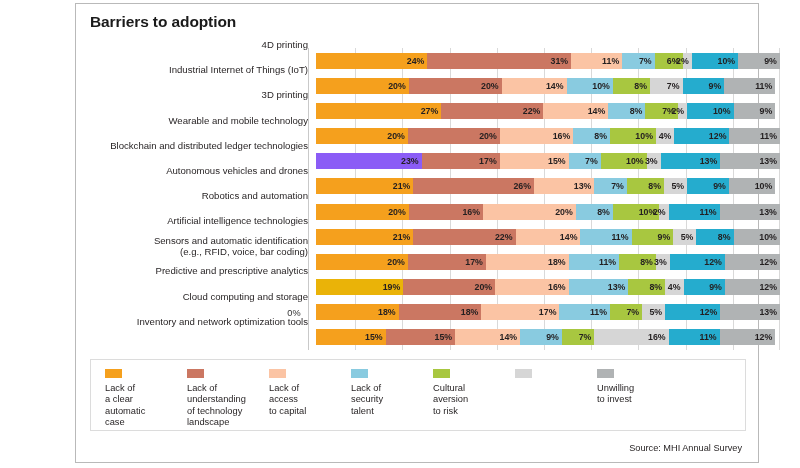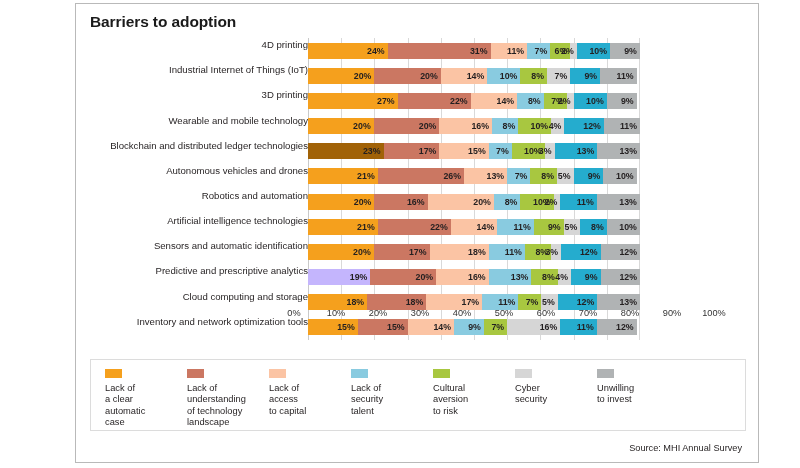--- a/index.html
+++ b/index.html
@@ -50,23 +50,24 @@
   .cat-col {
     position: absolute;
     left: 8px;
     top: 0;
     width: 216px;
     height: 302px;
   }
   .bars-col {
     position: absolute;
     left: 218px;
-    top: 6px;
-    width: 332px;
+    top: 16px;
+    width: 464px;
     height: 302px;
+    padding-left: 8px;
   }
   .gridlines {
     position: absolute;
     left: 0; top: 0; right: 0; bottom: 0;
     pointer-events: none;
   }
   .gridline {
     position: absolute;
     top: 0;
     bottom: 0;
@@ -204,21 +205,21 @@
           <div class="row">
             <div class="cat-label"><span>Autonomous vehicles and drones</span></div>
           </div>
           <div class="row">
             <div class="cat-label"><span>Robotics and automation</span></div>
           </div>
           <div class="row">
             <div class="cat-label"><span>Artificial intelligence technologies</span></div>
           </div>
           <div class="row">
-            <div class="cat-label"><span>Sensors and automatic identification</span></div>
+            <div class="cat-label"><span>Sensors and automatic identification</span><span class="l2">(e.g., RFID, voice, bar coding)</span></div>
           </div>
           <div class="row">
             <div class="cat-label"><span>Predictive and prescriptive analytics</span></div>
           </div>
           <div class="row">
             <div class="cat-label"><span>Cloud computing and storage</span></div>
           </div>
           <div class="row">
             <div class="cat-label"><span>Inventory and network optimization tools</span></div>
           </div>
@@ -344,21 +345,21 @@
               <div class="seg" style="background: rgb(37, 172, 206); width: 12%;">
                 <span>12%</span>
               </div>
               <div class="seg" style="background: rgb(176, 179, 180); width: 11%;">
                 <span>11%</span>
               </div>
             </div>
           </div>
           <div class="bar-row">
             <div class="bar-track">
-              <div class="seg" style="background: #a16207; width: 23%;">
+              <div class="seg" style="background: #8b5cf6; width: 23%;">
                 <span>23%</span>
               </div>
               <div class="seg" style="background: rgb(203, 119, 98); width: 17%;">
                 <span>17%</span>
               </div>
               <div class="seg" style="background: rgb(251, 196, 164); width: 15%;">
                 <span>15%</span>
               </div>
               <div class="seg" style="background: rgb(137, 203, 224); width: 7%;">
                 <span>7%</span>
@@ -484,21 +485,21 @@
               <div class="seg" style="background: rgb(37, 172, 206); width: 12%;">
                 <span>12%</span>
               </div>
               <div class="seg" style="background: rgb(176, 179, 180); width: 12%;">
                 <span>12%</span>
               </div>
             </div>
           </div>
           <div class="bar-row">
             <div class="bar-track">
-              <div class="seg" style="background: #c4b5fd; width: 19%;">
+              <div class="seg" style="background: #eab308; width: 19%;">
                 <span>19%</span>
               </div>
               <div class="seg" style="background: rgb(203, 119, 98); width: 20%;">
                 <span>20%</span>
               </div>
               <div class="seg" style="background: rgb(251, 196, 164); width: 16%;">
                 <span>16%</span>
               </div>
               <div class="seg" style="background: rgb(137, 203, 224); width: 13%;">
                 <span>13%</span>
@@ -629,24 +630,20 @@
           <div class="legend-item">
             <div class="swatch" style="background: rgb(168, 199, 64);"></div>
             <div class="legend-label">
               <span>Cultural</span>
               <span>aversion</span>
               <span>to risk</span>
             </div>
           </div>
           <div class="legend-item">
             <div class="swatch" style="background: rgb(214, 214, 214);"></div>
-            <div class="legend-label">
-              <span>Cyber</span>
-              <span>security</span>
-            </div>
           </div>
           <div class="legend-item">
             <div class="swatch" style="background: rgb(176, 179, 180);"></div>
             <div class="legend-label">
               <span>Unwilling</span>
               <span>to invest</span>
             </div>
           </div>
         </div>
     </div>

